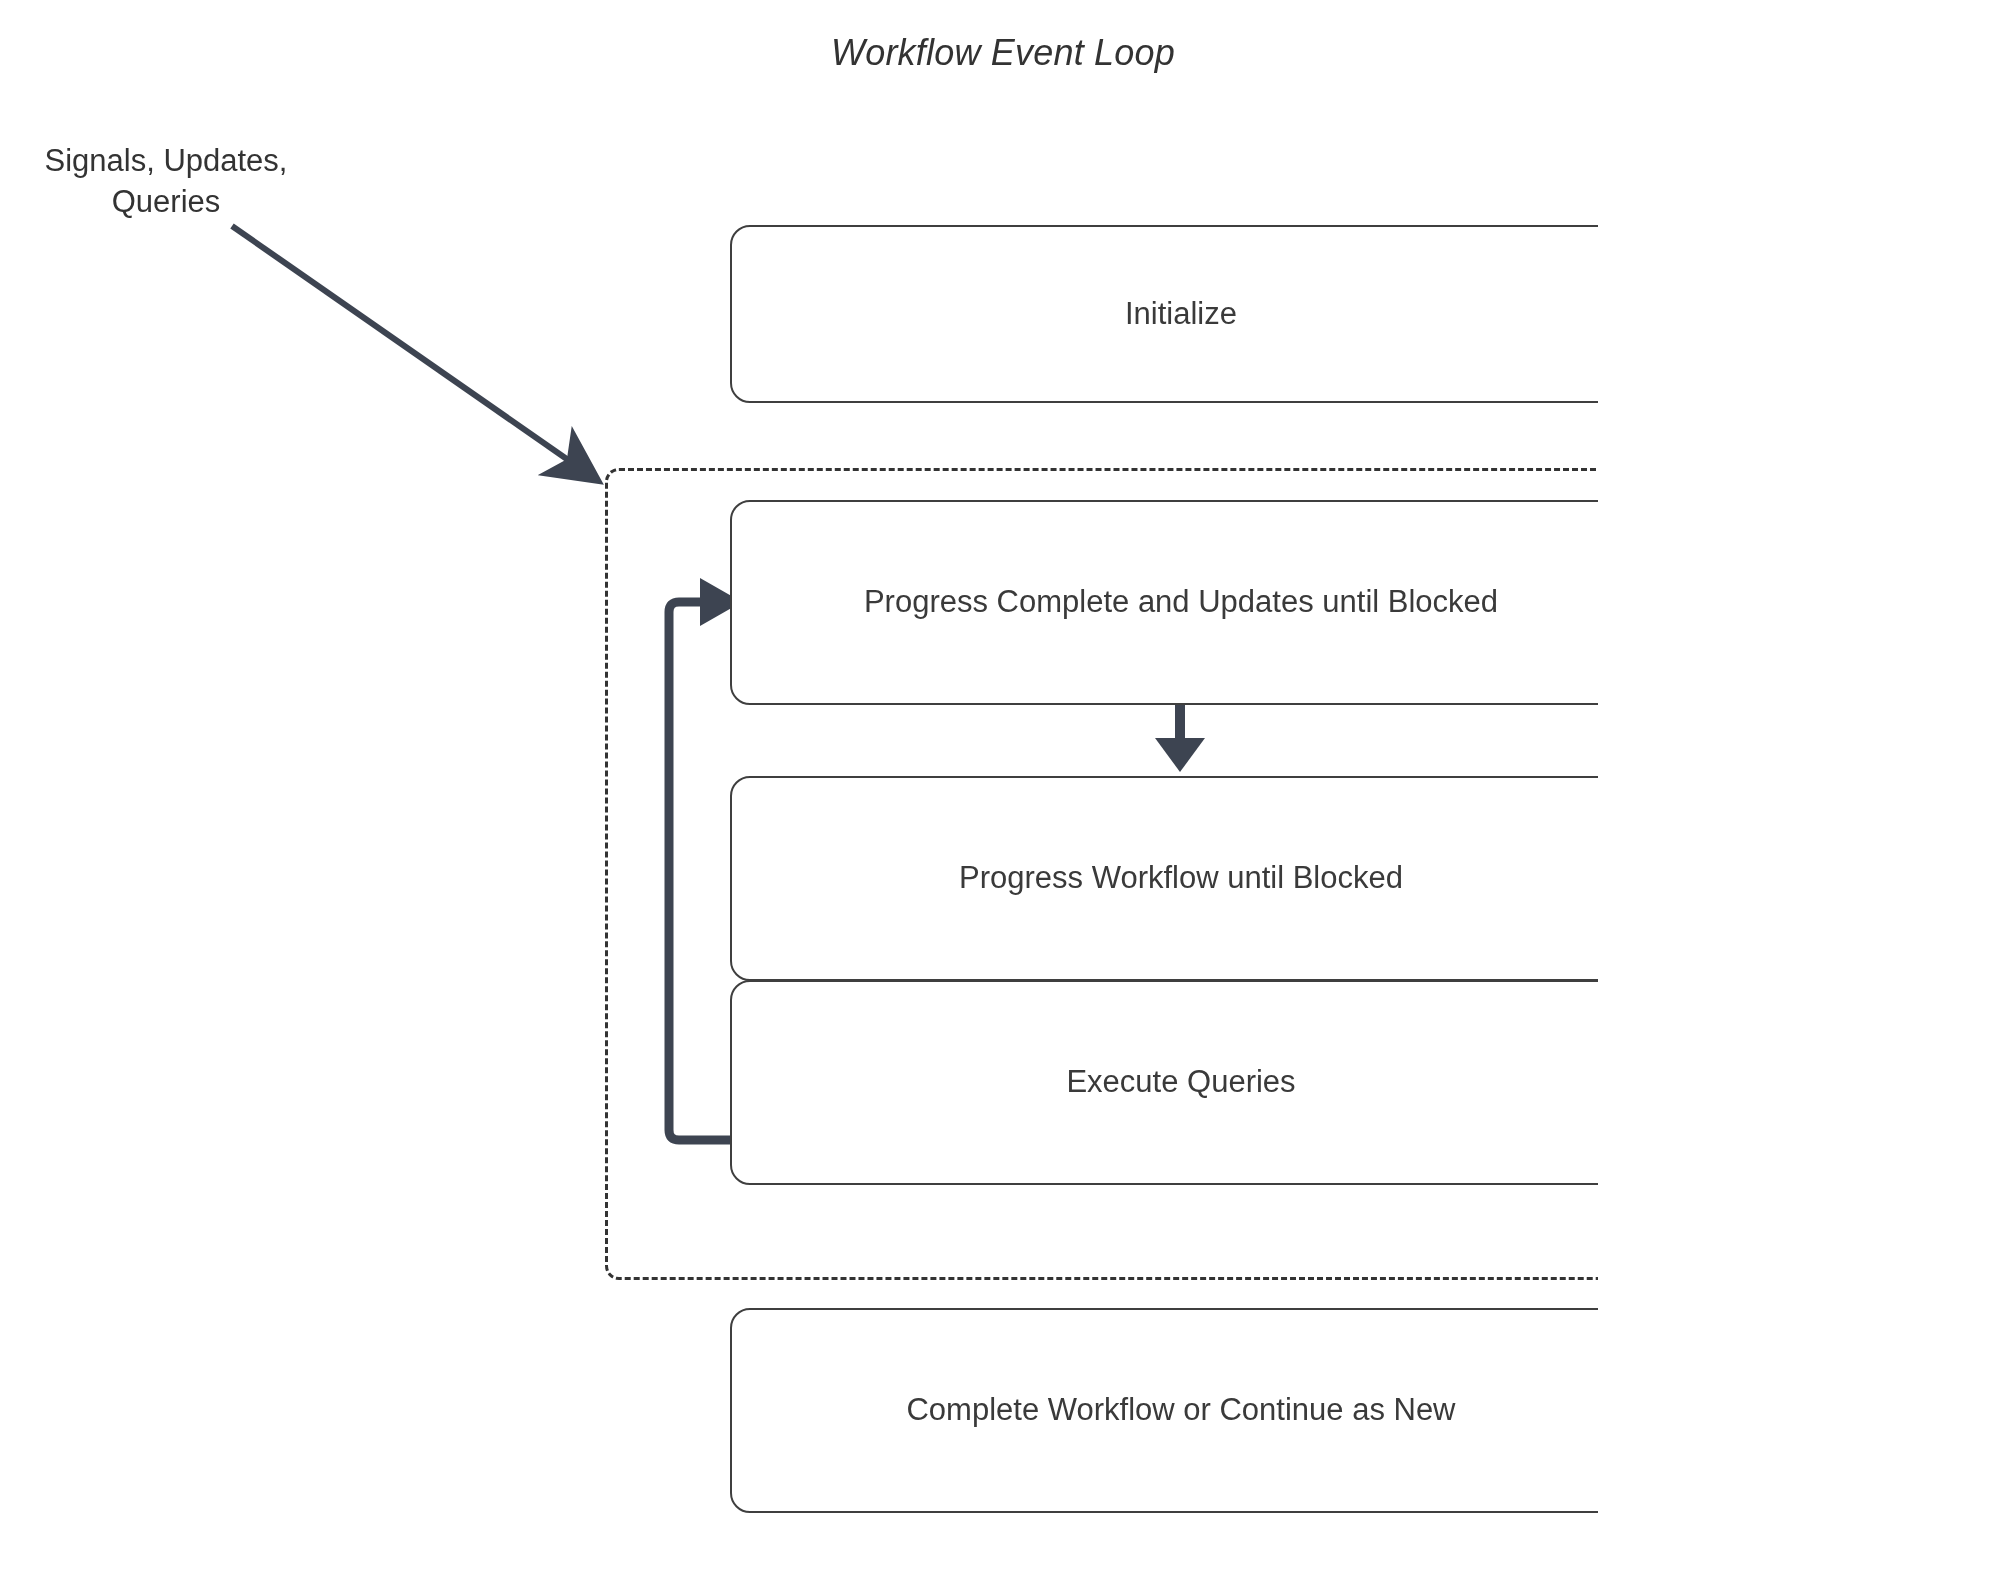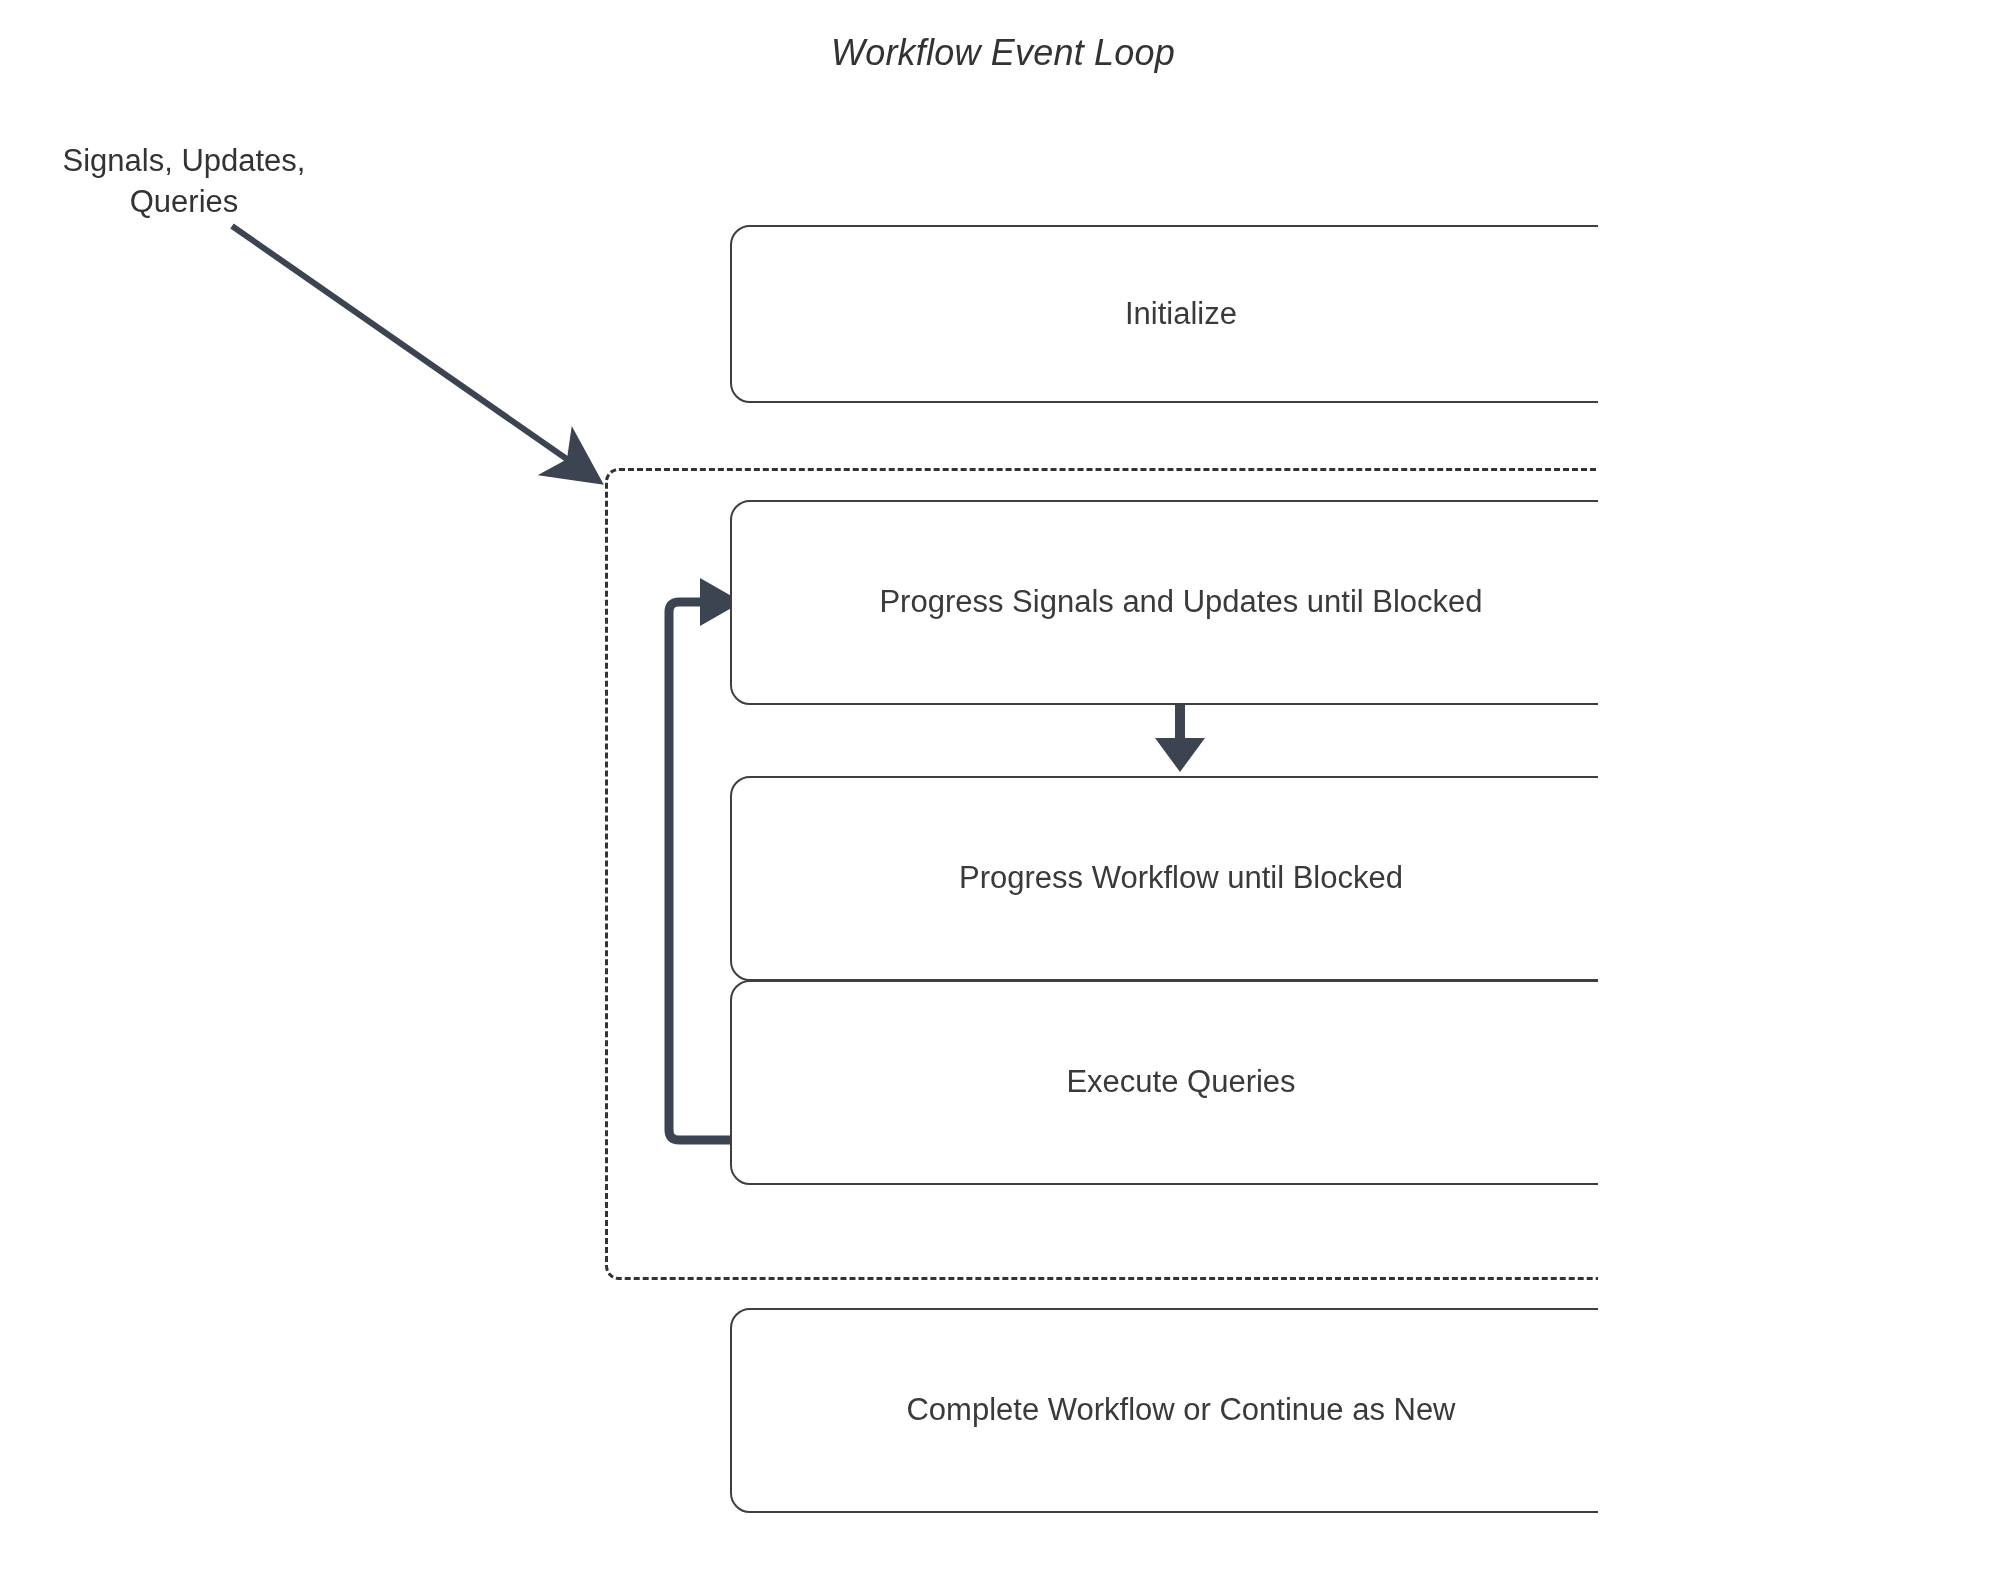--- a/index.html
+++ b/index.html
@@ -70,21 +70,21 @@
     line-height: 1.25;
   }
 </style>
 </head>
 <body>
 
 <div id="canvas">
 
   <div class="diagram-title">Workflow Event Loop</div>
 
-  <div class="ext-label" style="left:34px; top:140px; width:300px;">Signals, Updates,
+  <div class="ext-label" style="left:16px; top:140px; width:300px;">Signals, Updates,
 Queries</div>
 
   <svg id="edges" viewBox="0 0 2006 1576">
     <defs>
       <marker id="thin-arrow" markerWidth="10" markerHeight="10" refX="8" refY="5" orient="auto" markerUnits="strokeWidth">
         <path d="M0,0 L10,5 L0,10 L2.5,5 Z" fill="#3d4451"></path>
       </marker>
     </defs>
 
     <g>
@@ -112,21 +112,21 @@
     </g>
   </svg>
 
   <div class="loop-container" style="left:605px; top:468px; width:1150px; height:812px;"></div>
 
   <div class="node" style="left:730px; top:225px; width:902px; height:178px;">
     <span class="node-label">Initialize</span>
   </div>
 
   <div class="node" style="left:730px; top:500px; width:902px; height:205px;">
-    <span class="node-label">Progress Signals and Updates until Blocked</span>
+    <span class="node-label">Progress Complete and Updates until Blocked</span>
   </div>
 
   <div class="node" style="left:730px; top:768px; width:902px; height:205px;margin-top:8px;">
     <span class="node-label">Progress Workflow until Blocked</span>
   </div>
 
   <div class="node" style="left:730px; top:980px; width:902px; height:205px;">
     <span class="node-label">Execute Queries</span>
   </div>
 

